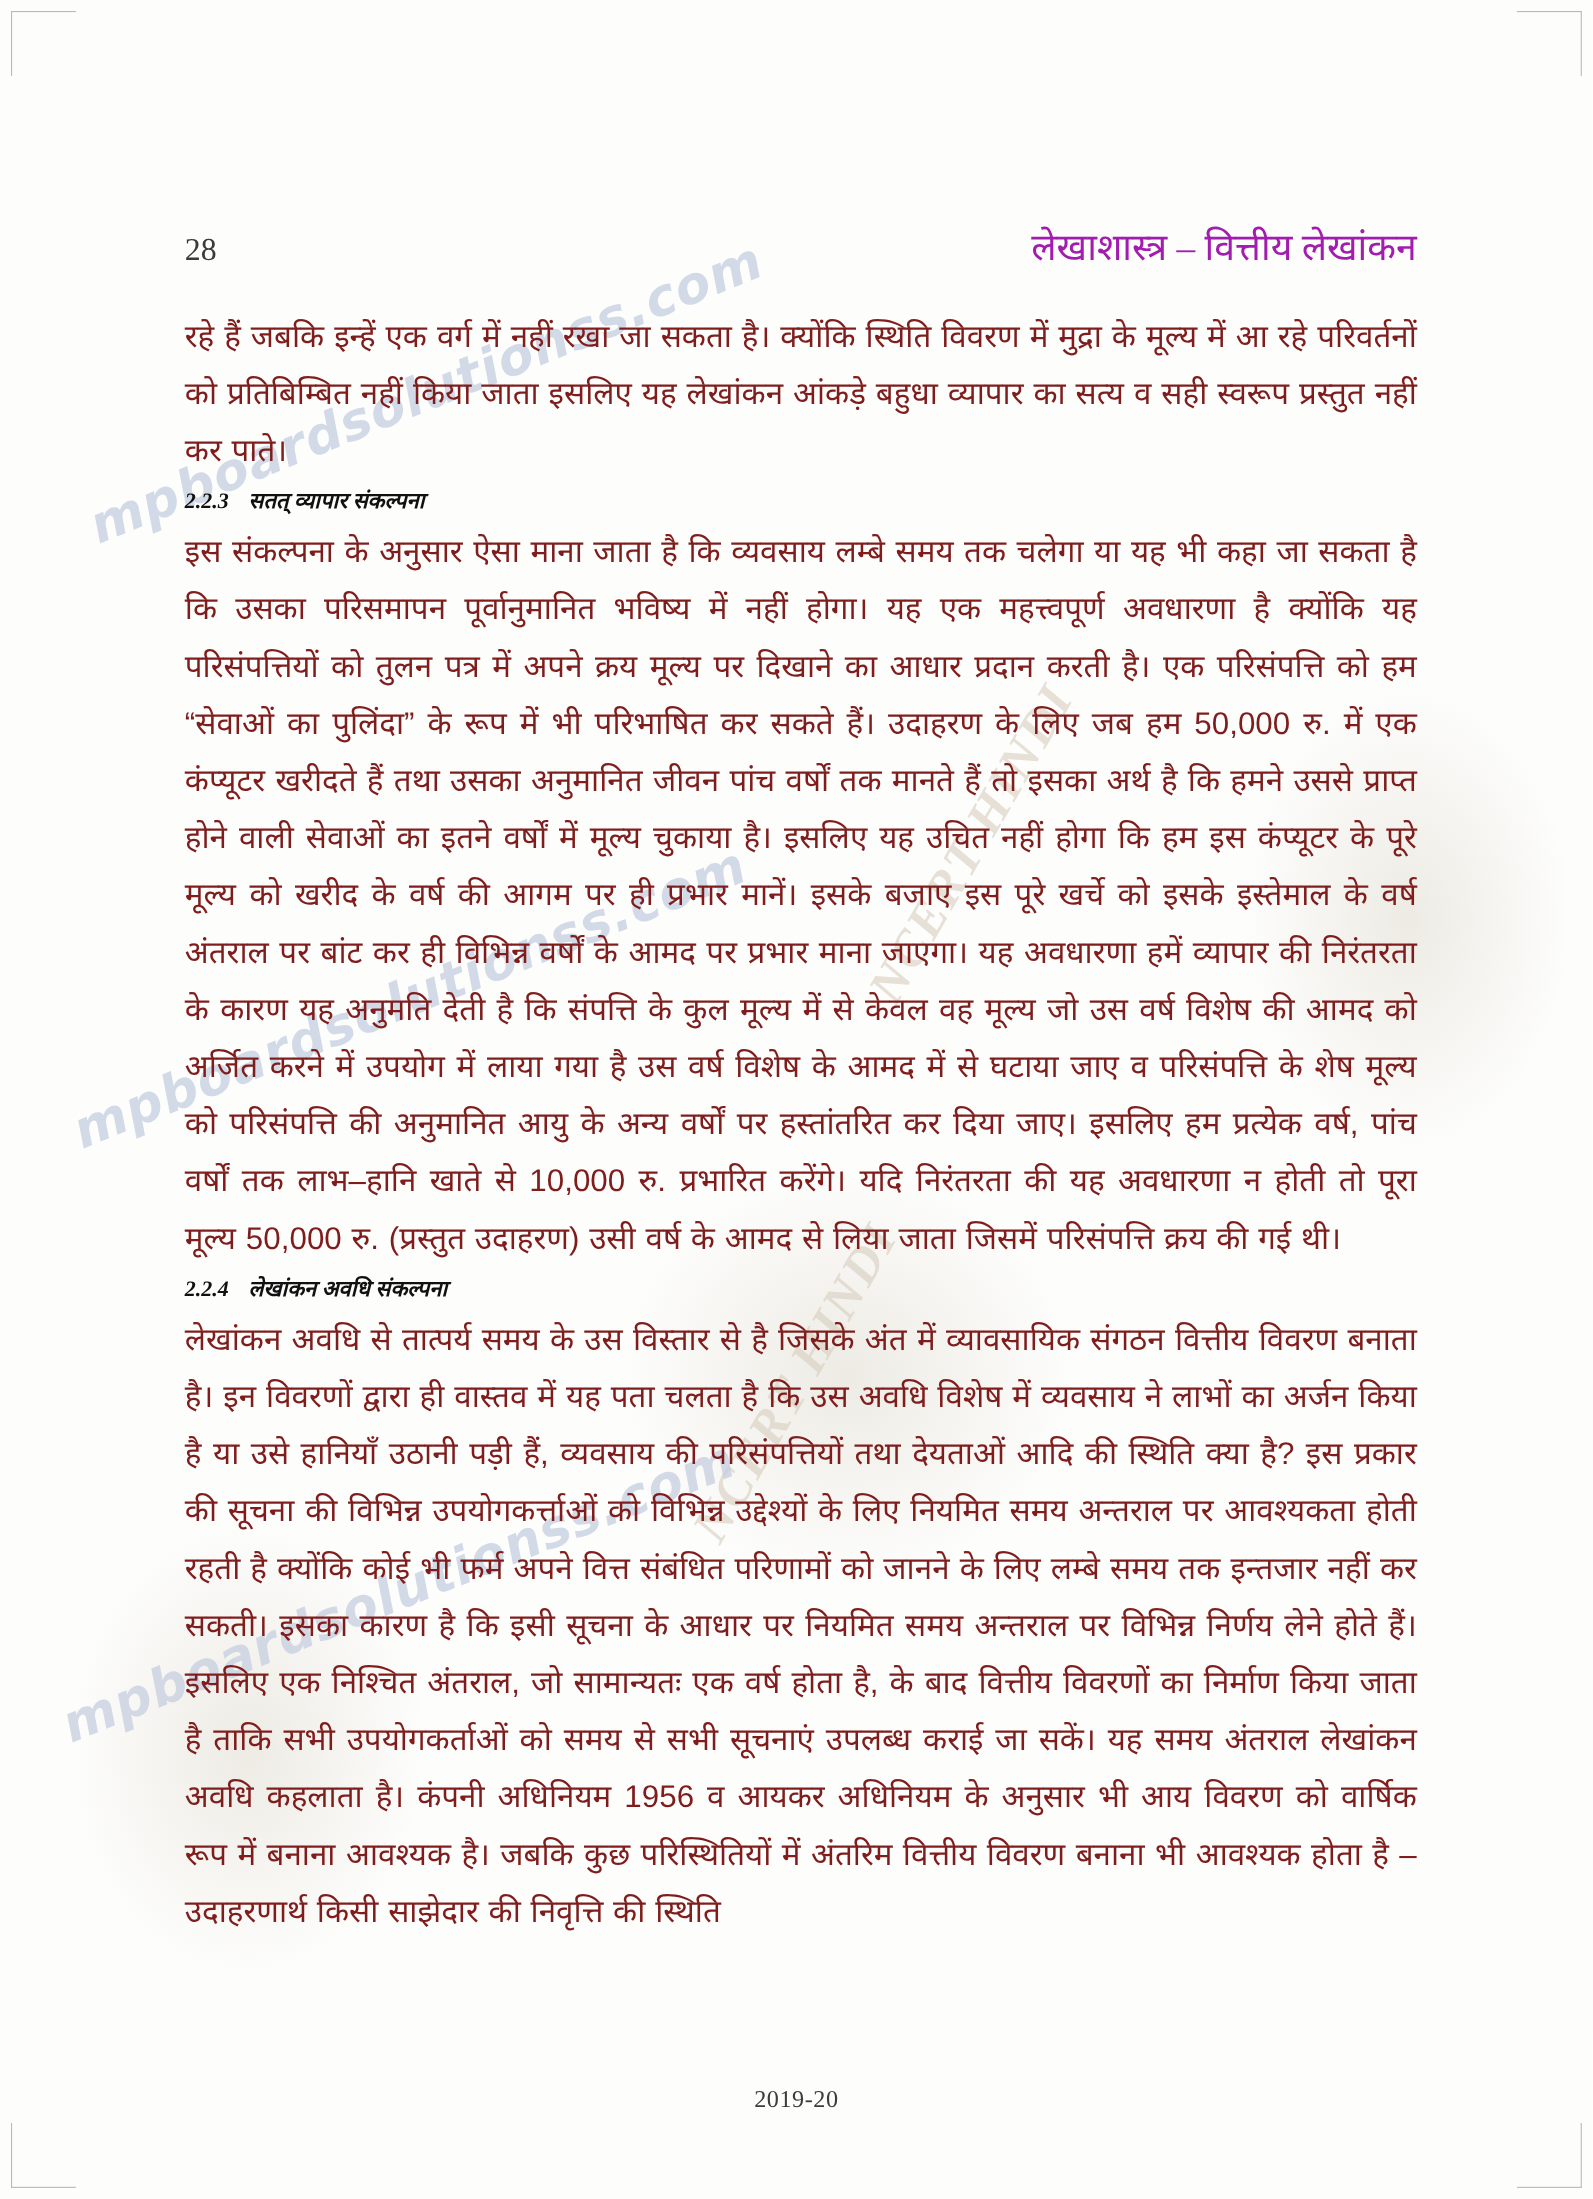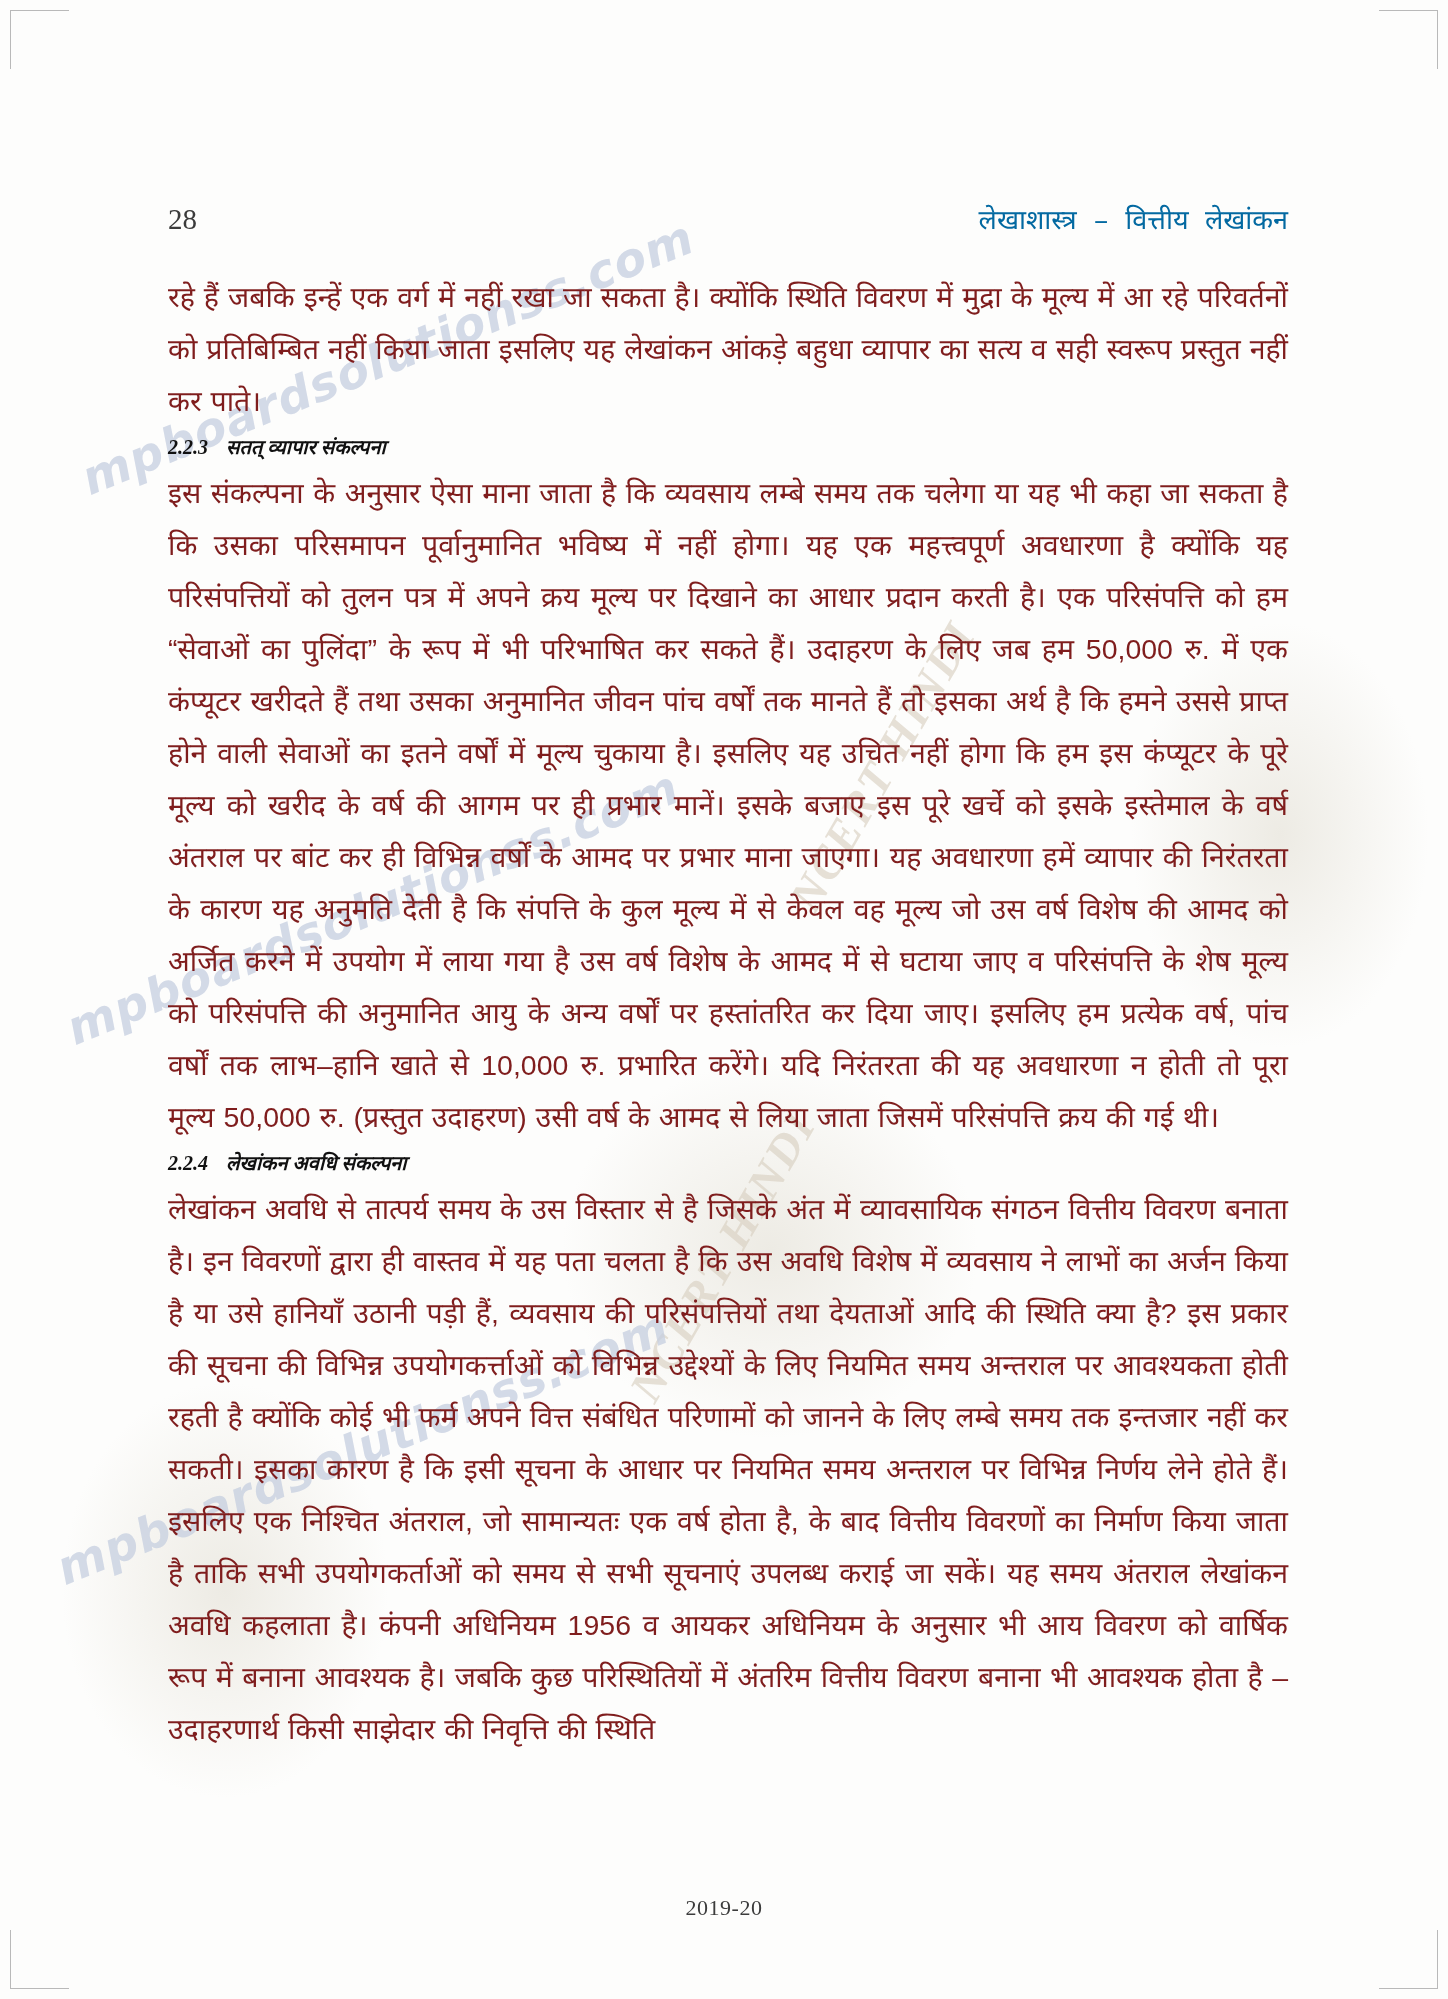--- a/index.html
+++ b/index.html
@@ -81,23 +81,23 @@
     justify-content: space-between;
     align-items: baseline;
     margin-bottom: 34px;
   }
   .folio {
     font-size: 29px;
     color: #3b3b3b;
     font-family: "Liberation Serif", serif;
   }
   .runhead-title {
-    font-size: 27px;
-    color: #0369a1;
-    font-family: Liberation Mono, monospace;
+    font-size: 34px;
+    color: #a21caf;
+    font-family: Liberation Serif, serif;
   }
 
   p.body {
     margin: 0 0 0 0;
     font-size: 28.5px;
     line-height: 52px;
     color: #7f1d1d;
     text-align: justify;
     text-justify: inter-word;
     font-family: "Liberation Sans", sans-serif;

